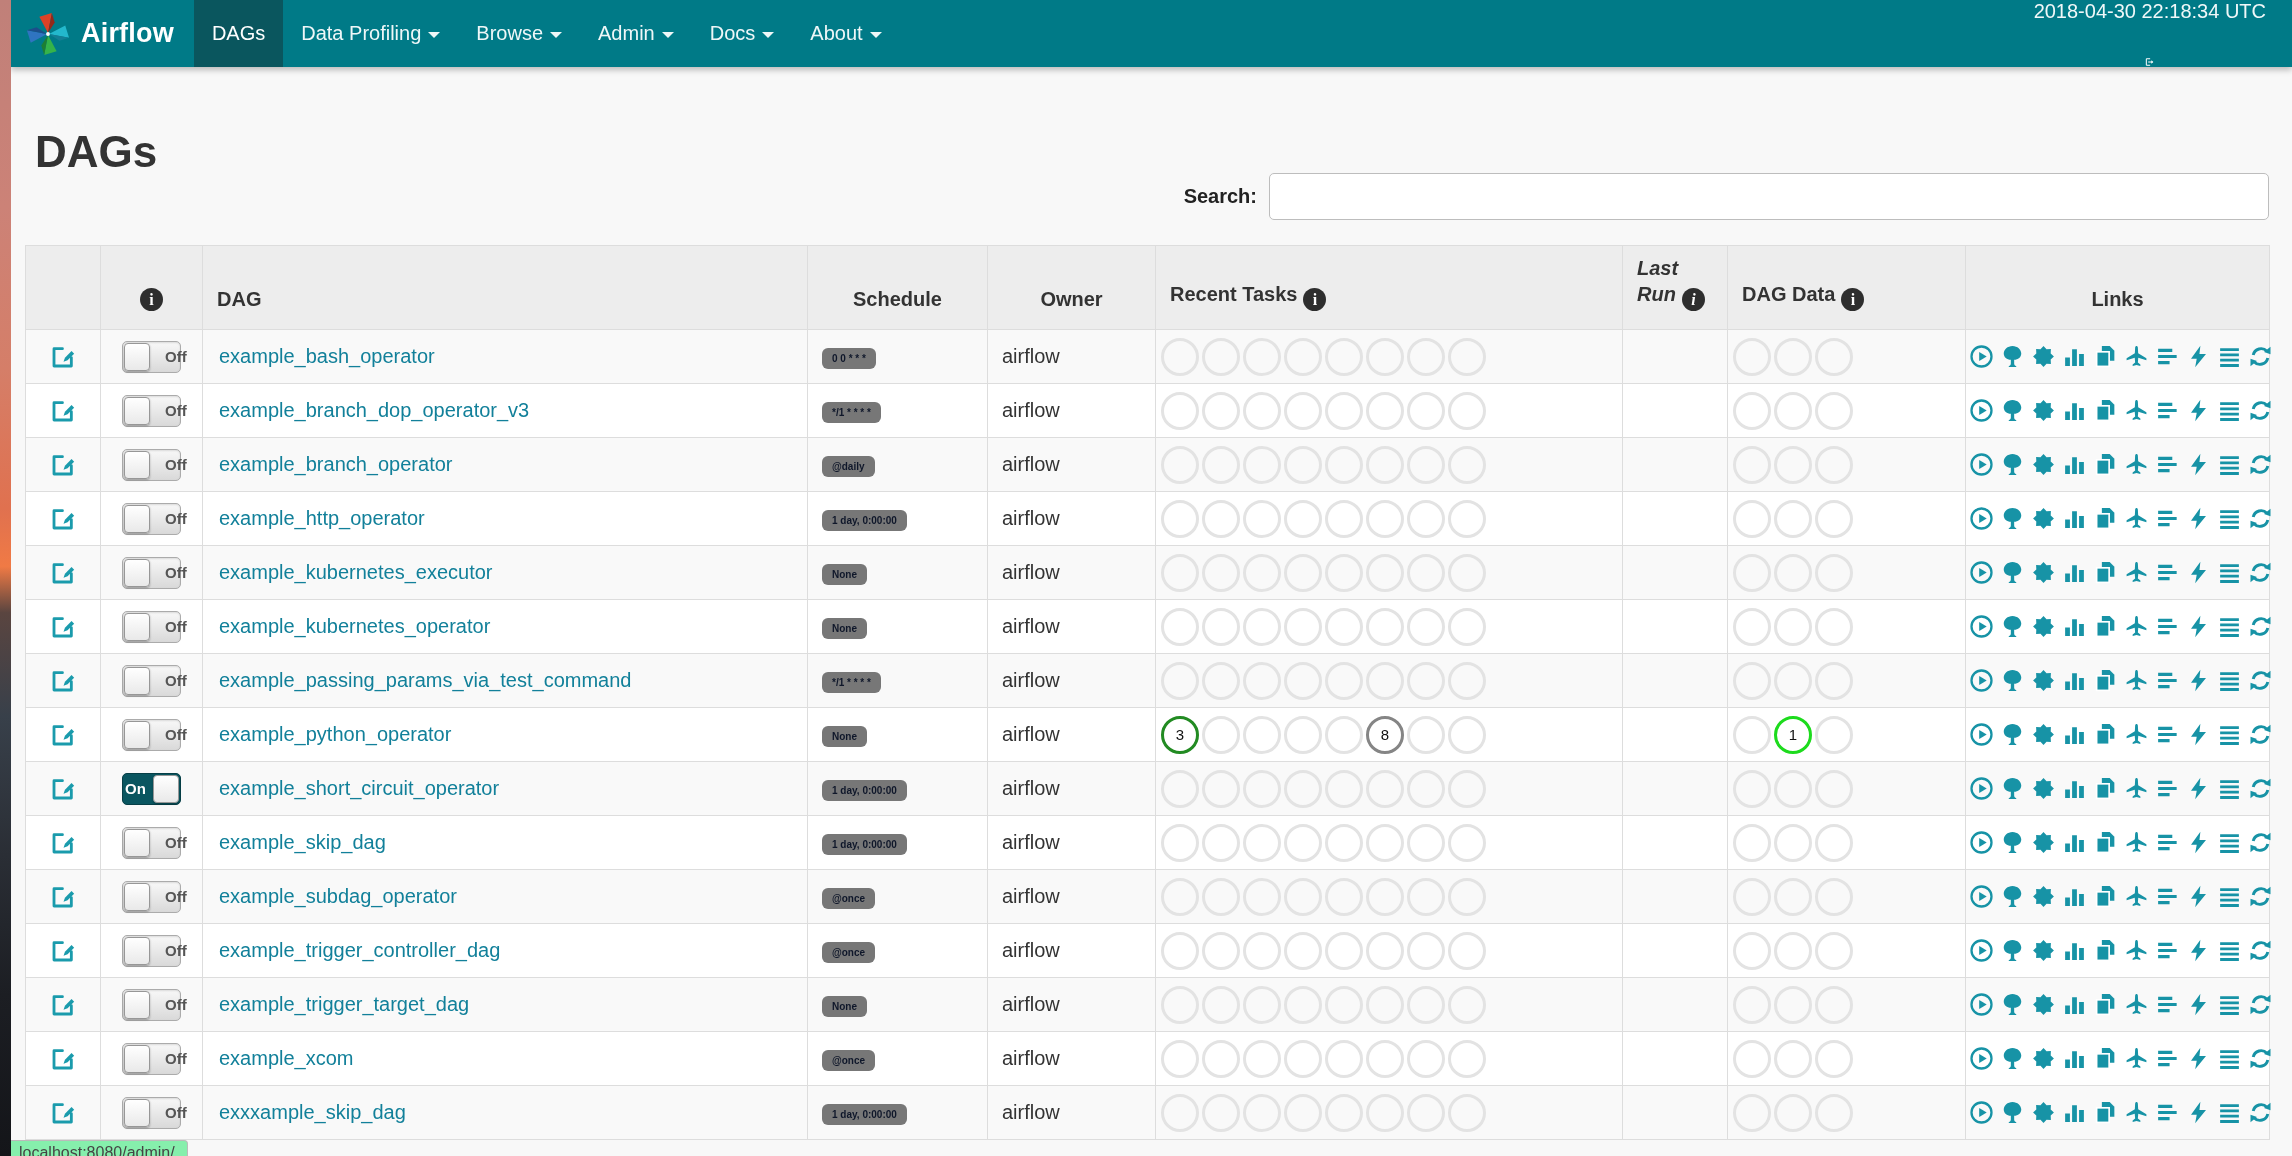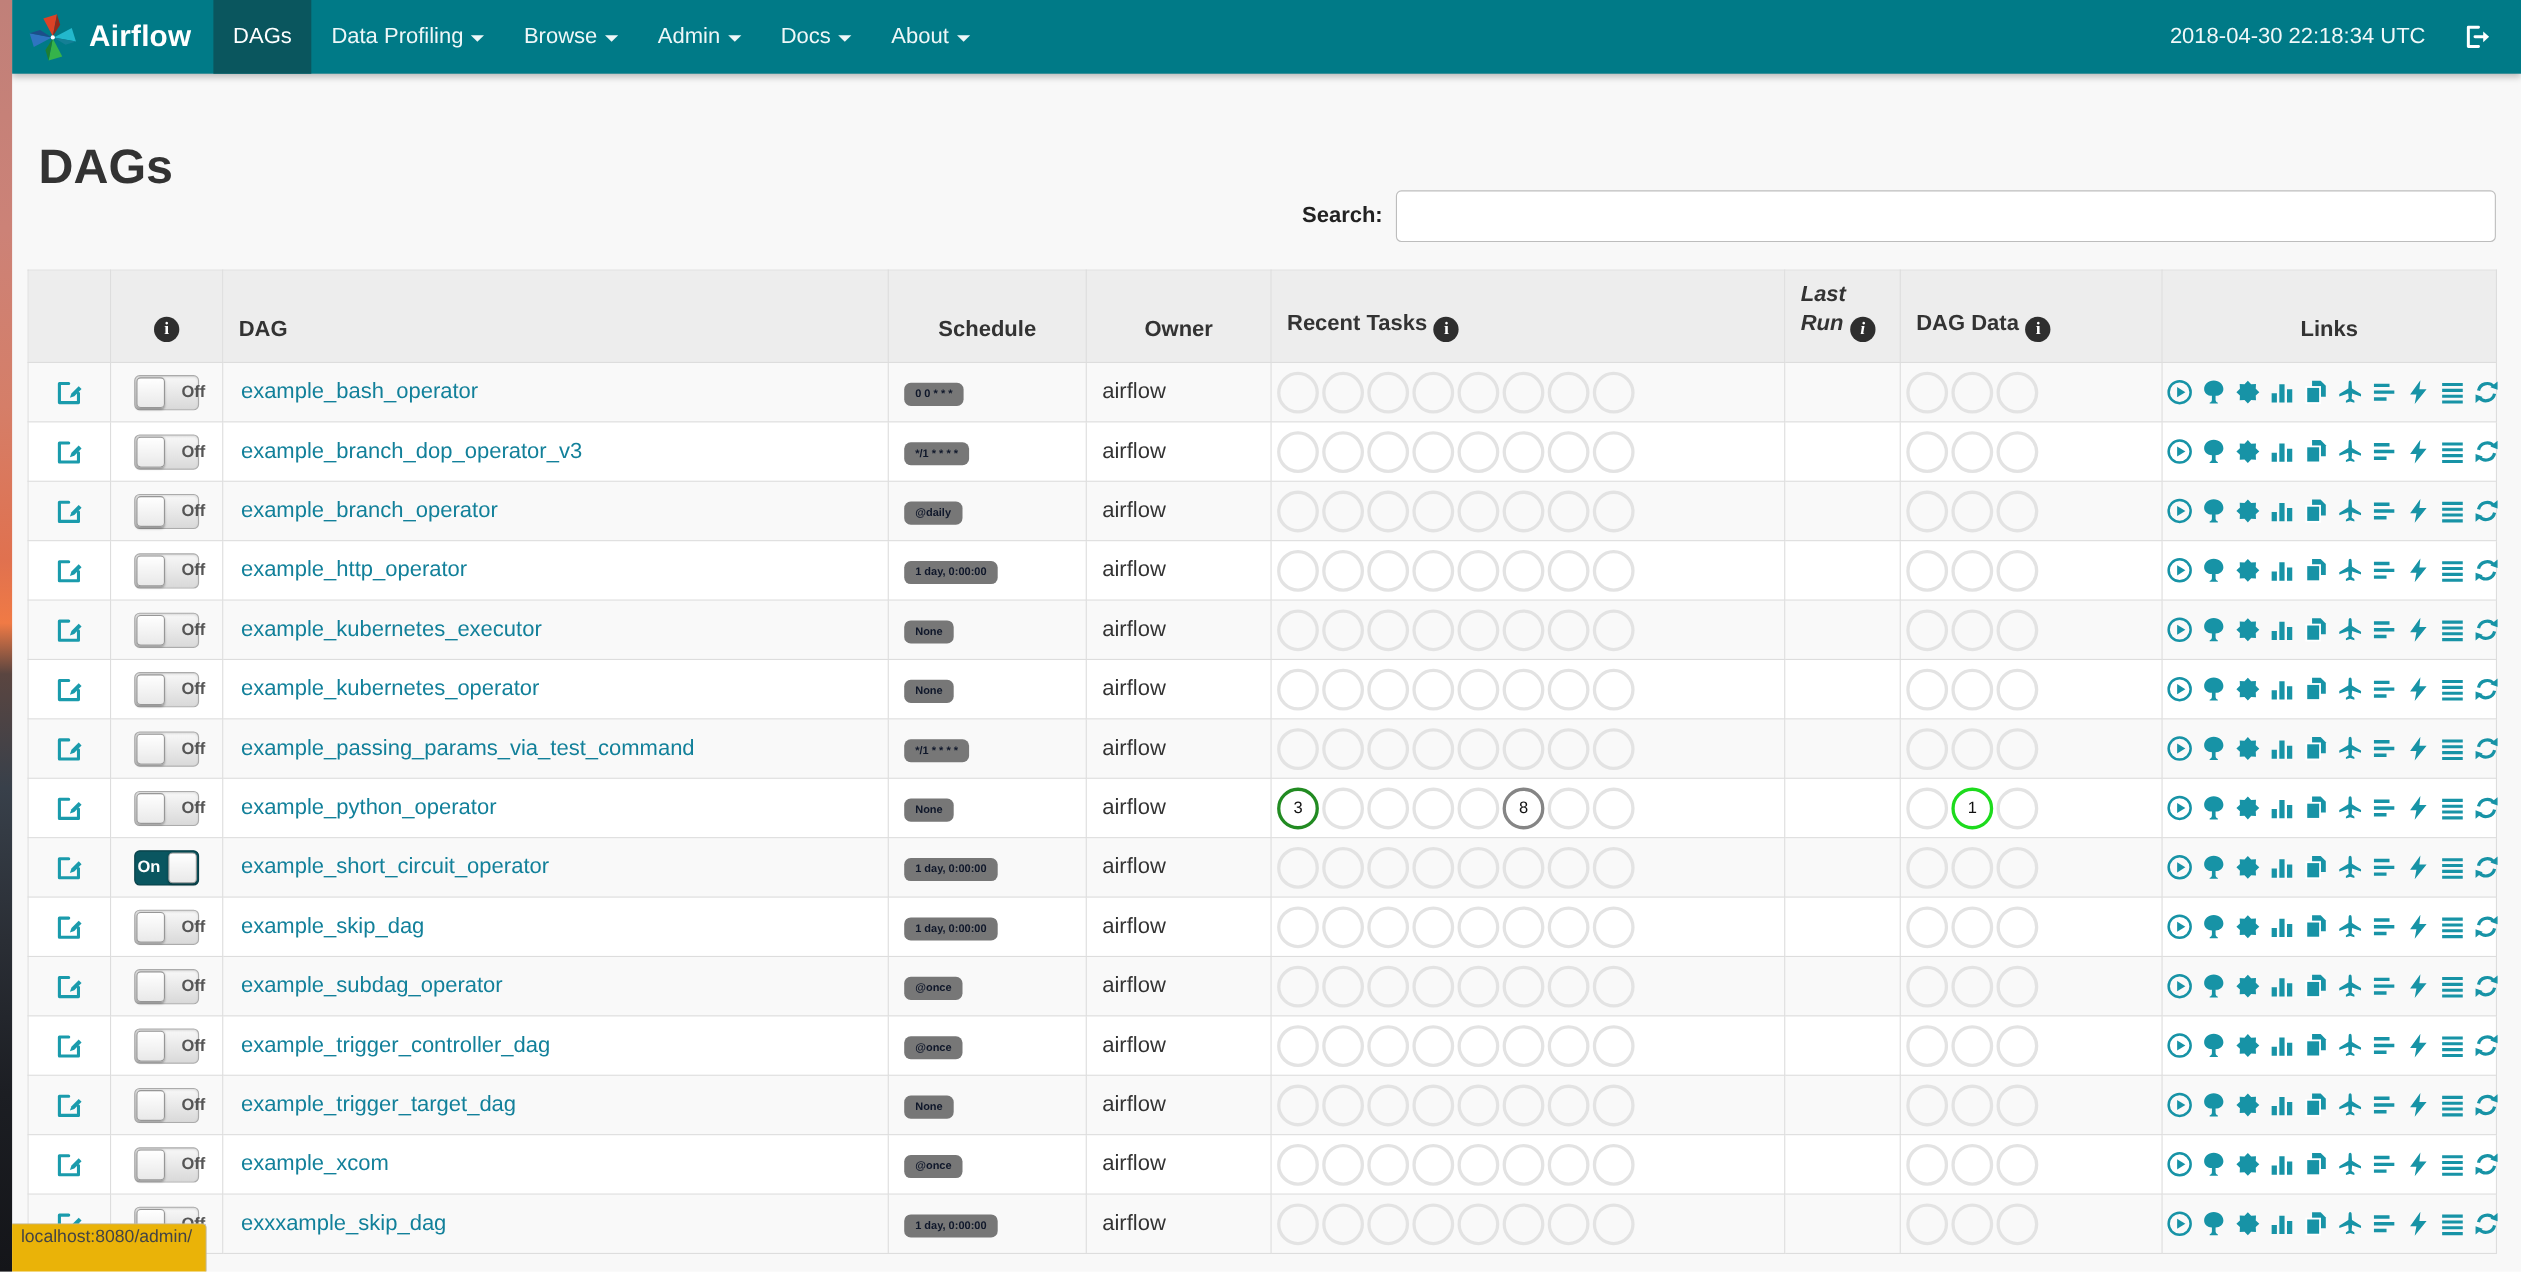--- a/index.html
+++ b/index.html
@@ -16,21 +16,21 @@
   .navbar { position:absolute; left:11px; top:0; right:0; height:67px; background:#007a87;
     display:flex; align-items:stretch; box-shadow:0 3px 6px rgba(0,0,0,.25); z-index:40; }
   .brand { display:flex; align-items:center; gap:10px; padding:0 20px 0 14px; }
   .brand-text { color:#fff; font-size:27px; font-weight:700; letter-spacing:.2px; }
   .nav-items { display:flex; align-items:stretch; }
   .nav-item { display:flex; align-items:center; gap:7px; padding:0 18px; color:#eef7f8;
     font-size:20px; text-decoration:none; cursor:pointer; }
   .nav-item.active { background:#0a565e; color:#fff; }
   .caret { width:0; height:0; border-left:6px solid transparent; border-right:6px solid transparent;
     border-top:6px solid #eef7f8; margin-top:3px; }
-  .nav-right { margin-left:auto; display:flex; align-items:center; gap:34px; padding-right:26px; }
+  .nav-right { margin-left:auto; display:flex; align-items:center; gap:34px; padding-right:26px;flex-direction:column; }
   .clock { color:#f0f8f9; font-size:20px; }
   .exit-svg { width:27px; height:27px; color:#fff; }
 
   
   .content { position:absolute; left:11px; top:67px; right:0; }
   .page-head { position:relative; height:178px; }
   .page-title { position:absolute; left:24px; top:60px; font-size:44px; font-weight:700; color:#333; }
   .search-wrap { position:absolute; right:23px; top:106px; display:flex; align-items:center; gap:12px; }
   .search-label { font-size:20px; font-weight:700; color:#222; }
   .search-input { width:1000px; height:47px; border:1px solid #bdbdbd; border-radius:5px;
@@ -82,21 +82,21 @@
     background:linear-gradient(#ffffff,#e9e9e9); border:1px solid #979797;
     box-shadow:0 1px 2px rgba(0,0,0,.3); }
   .toggle.off .knob { left:1px; }
   .toggle.on  .knob { right:1px; }
   .tlabel { position:absolute; top:0; height:30px; line-height:30px; font-size:15px; font-weight:700;
     width:14px; text-align:center; }
   .toggle.off .tlabel { right:1px; color:#555; }
   .toggle.on  .tlabel { left:2px; color:#fff; }
 
   
-  .status-bar { position:absolute; left:11px; bottom:0; height:44px; background:#eab308;
+  .status-bar { position:absolute; left:11px; bottom:0; height:16px; background:#86efac;
     border:1px solid #bbb; border-left:none; border-bottom:none; border-top-right-radius:4px;
     font-size:16px; color:#444; line-height:24px; padding:0 12px 0 8px; z-index:60; }
 
   .defs-holder { position:absolute; width:0; height:0; overflow:hidden; }
 </style>
 </head>
 <body>
 
 <svg class="defs-holder" aria-hidden="true">
   <defs>

